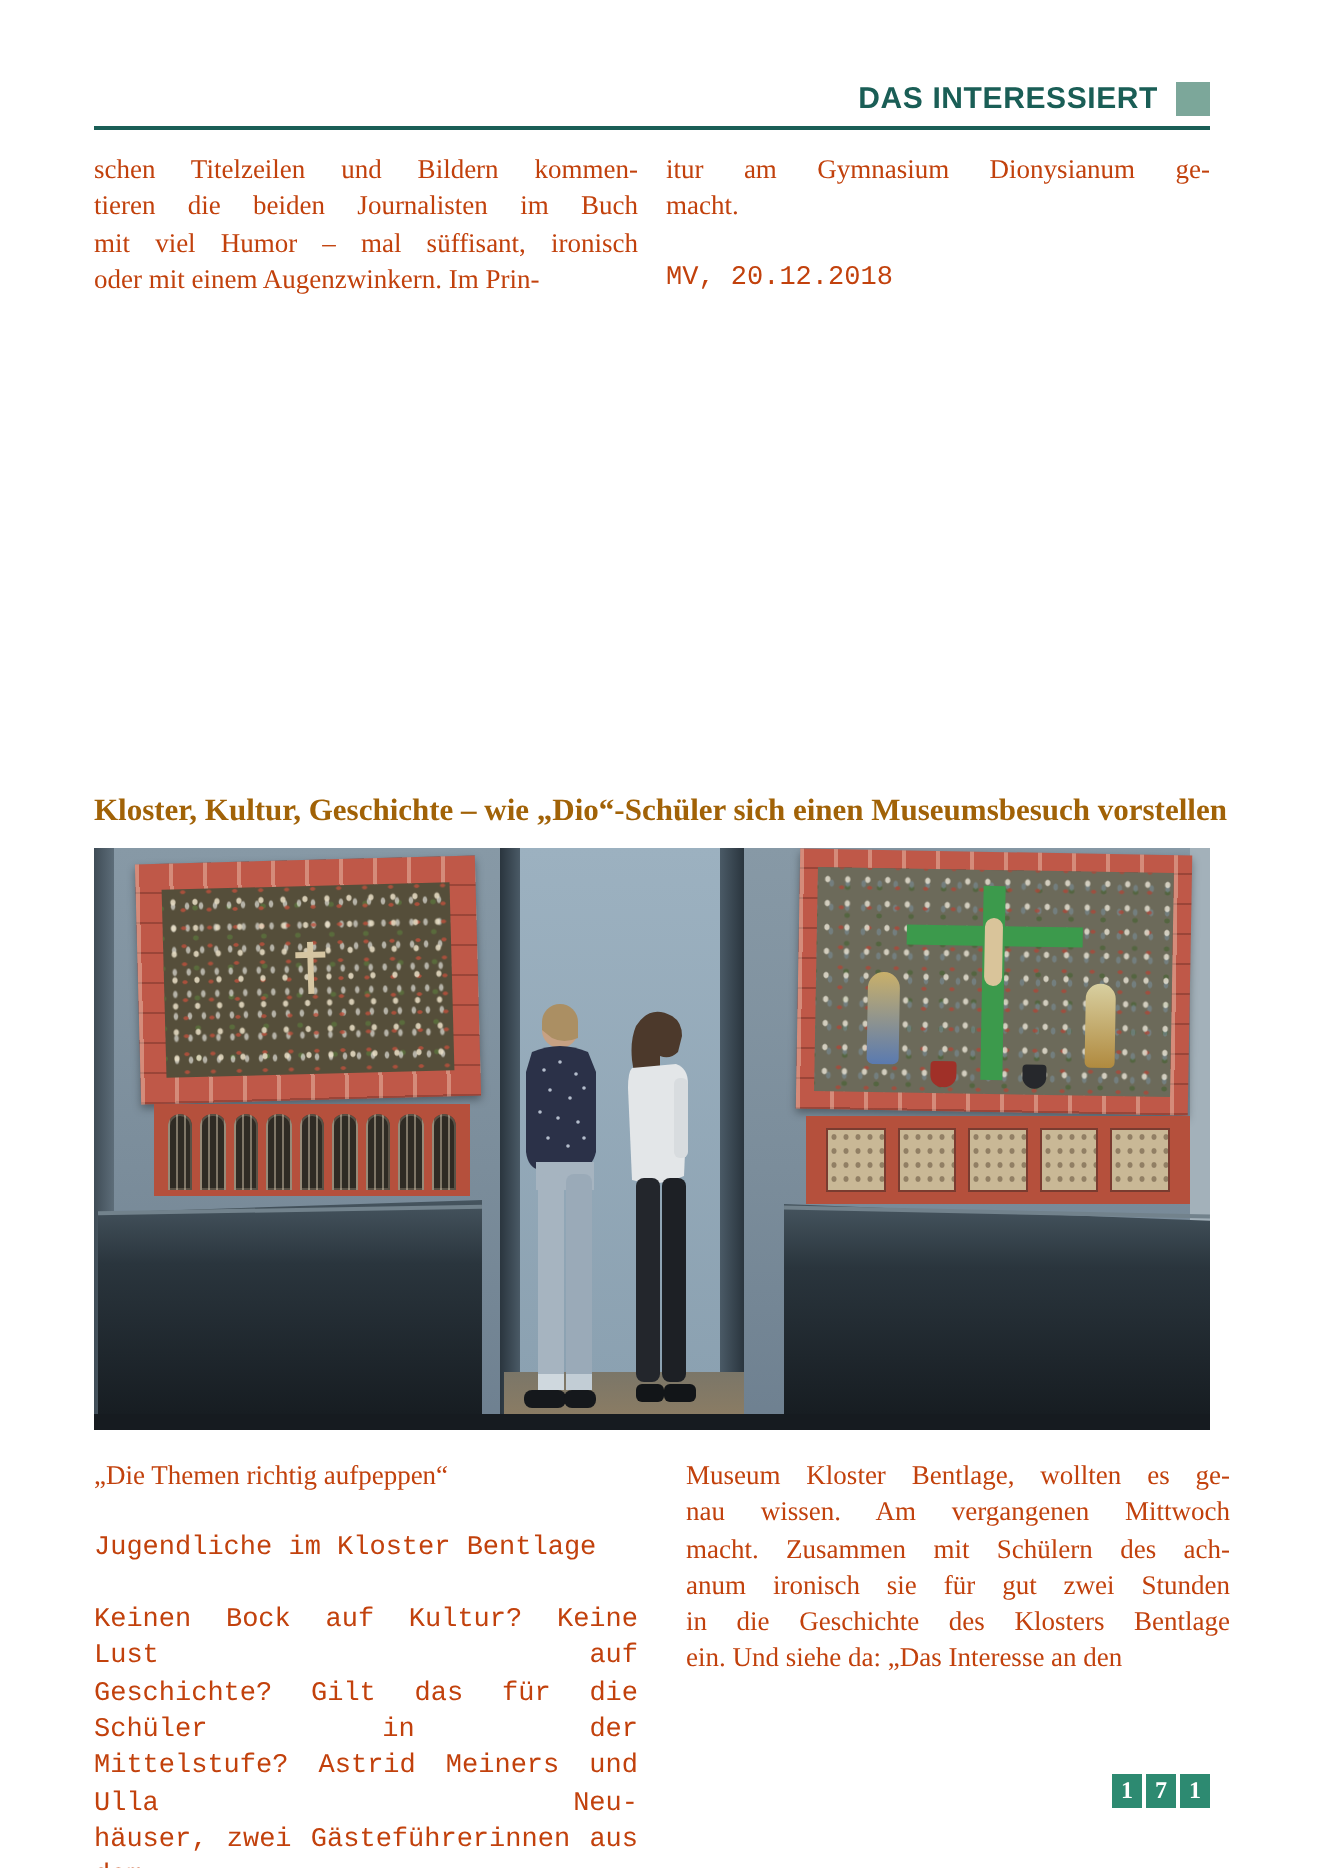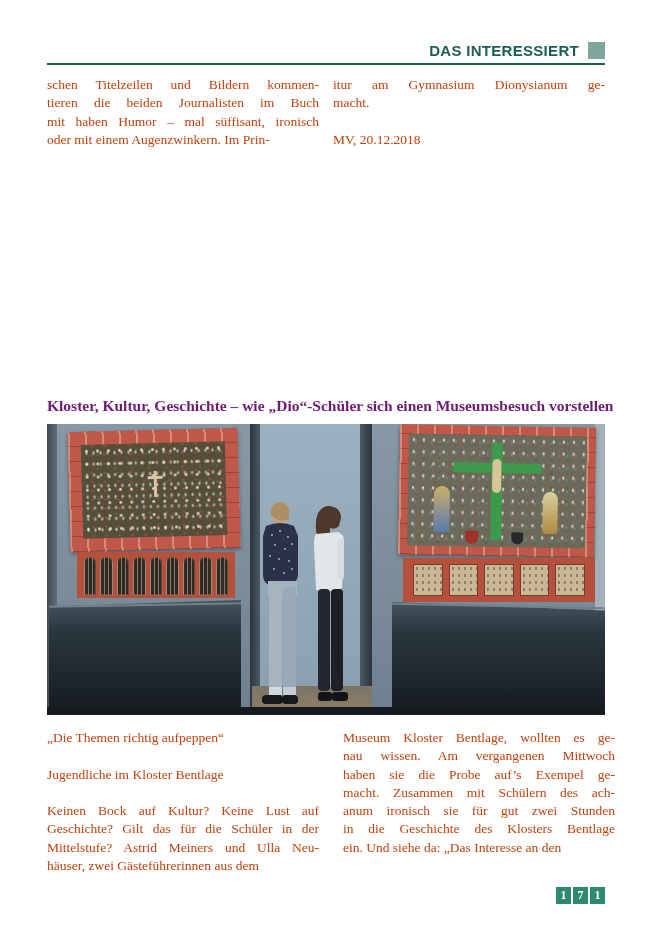--- a/index.html
+++ b/index.html
@@ -14,27 +14,27 @@
     font-family:"Liberation Sans","DejaVu Sans",sans-serif;
     font-weight:bold;font-size:15px;letter-spacing:.3px;color:#1a5e56;
   }
   .section-square{display:inline-block;vertical-align:middle;width:17px;height:17px;background:#7ca79a;margin-left:9px;}
   .header-rule{position:absolute;left:47px;top:63px;width:558px;height:2px;background:#1a5e56;}
   
   .cols{position:absolute;left:47px;width:558px;display:flex;gap:14px;}
   .cols .col{width:272px;flex:0 0 272px;font-size:13.5px;line-height:18.3px;color:#c2410c;}
   .top-cols{top:76px;}
   .bottom-cols{top:729px;gap:24px;}
-  .para + .para{margin-top:18.3px;}
+  .para + .para{margin-top:18.3px;font-family:Liberation Mono, monospace;}
   .line{text-align:justify;text-align-last:justify;}
   .para .line:last-child{text-align-last:left;}
   
   .headline{
     position:absolute;left:47px;top:397px;width:558px;
-    font-weight:bold;font-size:15.5px;color:#701a75;white-space:nowrap;
+    font-weight:bold;font-size:15.5px;color:#a16207;white-space:nowrap;
   }
   
   .photo{position:absolute;left:47px;top:424px;width:558px;height:291px;overflow:hidden;
     background:linear-gradient(180deg,#8799a6 0%,#7b8d9b 55%,#6e8090 100%);}
   .photo *{position:absolute;}
   .edge-left{left:0;top:0;width:10px;height:283px;background:linear-gradient(90deg,#3f4c56,#5d6d79);}
   .edge-right{right:0;top:0;width:10px;height:283px;background:#a3b1ba;}
   .wall-center{left:213px;top:0;width:100px;height:283px;background:linear-gradient(180deg,#9cb1c0,#8aa0b0);}
   .pillar-l{left:203px;top:0;width:10px;height:283px;background:linear-gradient(90deg,#2a353e,#4a5a66);}
   .pillar-r{left:313px;top:0;width:12px;height:283px;background:linear-gradient(90deg,#4a5a66,#2a353e);}
@@ -104,21 +104,21 @@
   <div class="header-row">
     <span class="section-title">DAS INTERESSIERT</span><span class="section-square"></span>
   </div>
   <div class="header-rule"></div>
 
   <div class="cols top-cols">
     <div class="col">
         <div class="para">
           <div class="line">schen Titelzeilen und Bildern kommen-</div>
           <div class="line">tieren die beiden Journalisten im Buch</div>
-          <div class="line">mit haben Humor – mal süffisant, ironisch</div>
+          <div class="line">mit viel Humor – mal süffisant, ironisch</div>
           <div class="line">oder mit einem Augenzwinkern. Im Prin-</div>
         </div>
       </div>
     <div class="col">
         <div class="para">
           <div class="line">itur am Gymnasium Dionysianum ge-</div>
           <div class="line">macht.</div>
         </div>
         <div class="para">
           <div class="line">MV, 20.12.2018</div>
@@ -234,21 +234,20 @@
           <div class="line">Keinen Bock auf Kultur? Keine Lust auf</div>
           <div class="line">Geschichte? Gilt das für die Schüler in der</div>
           <div class="line">Mittelstufe? Astrid Meiners und Ulla Neu-</div>
           <div class="line">häuser, zwei Gästeführerinnen aus dem</div>
         </div>
       </div>
     <div class="col">
         <div class="para">
           <div class="line">Museum Kloster Bentlage, wollten es ge-</div>
           <div class="line">nau wissen. Am vergangenen Mittwoch</div>
-          <div class="line">haben sie die Probe auf’s Exempel ge-</div>
           <div class="line">macht. Zusammen mit Schülern des ach-</div>
           <div class="line">anum ironisch sie für gut zwei Stunden</div>
           <div class="line">in die Geschichte des Klosters Bentlage</div>
           <div class="line">ein. Und siehe da: „Das Interesse an den</div>
         </div>
       </div>
   </div>
 
   <div class="pagenum">
     <span class="digit-box">1</span>

